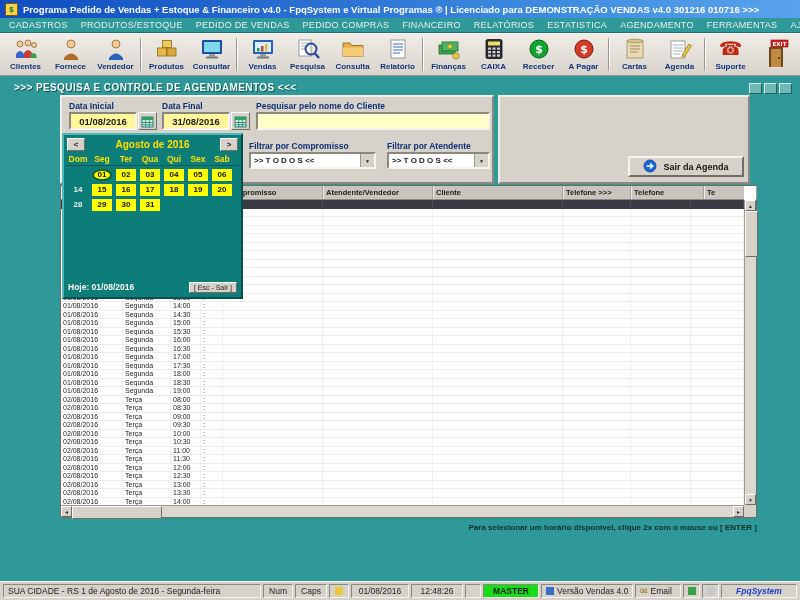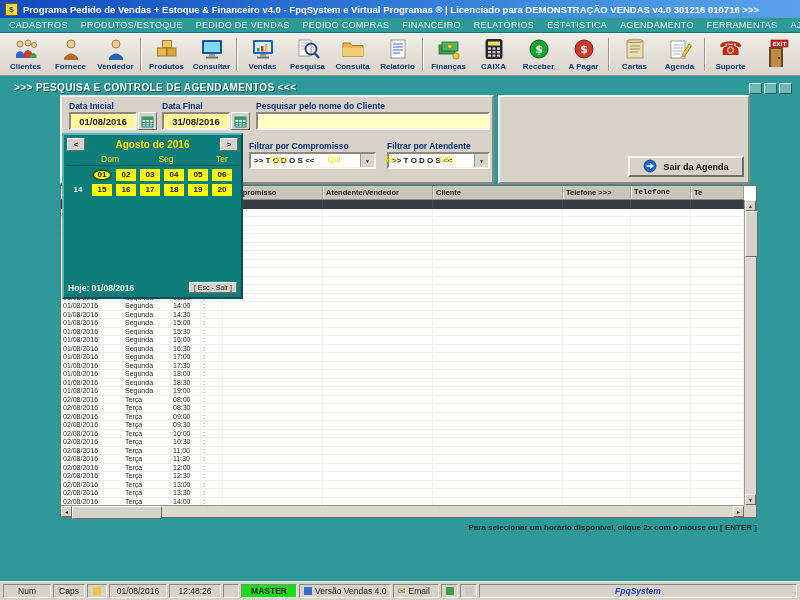--- a/index.html
+++ b/index.html
@@ -52,27 +52,27 @@
   .vthumb{width:11px;height:44px;background:#D6D2CA;border:1px solid;border-color:#fff #6F6D65 #6F6D65 #fff;}
   .hthumb{width:88px;height:11px;background:#D6D2CA;border:1px solid;border-color:#fff #6F6D65 #6F6D65 #fff;}
   .vfill,.hfill{flex:1;}
   .scorner{position:absolute;right:0;bottom:0;width:12px;height:12px;background:#D6D2CA;}
   
   #calendar{position:absolute;left:62px;top:133px;width:181px;height:166px;background:#0D7D7A;border:2px solid;border-color:#4FB9B6 #07504E #07504E #4FB9B6;box-sizing:border-box;z-index:10;padding:2px 2px 3px;display:flex;flex-direction:column;}
   .cal-head{display:flex;align-items:center;height:15px;padding:0 1px;}
   .cal-nav{width:18px;height:13px;background:#D6D2CA;border:1px solid;border-color:#fff #6F6D65 #6F6D65 #fff;font:bold 8px/11px "Liberation Sans",sans-serif;text-align:center;color:#222;padding:0;}
   .cal-title{flex:1;text-align:center;color:#FFE000;font-size:10px;font-weight:bold;}
   .cal-days{display:flex;margin-top:2px;border-bottom:1px solid #0A5A58;padding-bottom:1px;}
-  .cal-dayname{width:24px;text-align:center;color:#FFE000;font-weight:normal;font-size:8.5px;flex:0 0 auto;margin-left:32px;}
+  .cal-dayname{width:24px;text-align:center;color:#FFE000;font-weight:bold;font-size:8.5px;flex:0 0 auto;}
   .cal-week{display:flex;margin-top:3px;}
   .cal-cell{width:20px;height:12px;margin:0 2px;background:#FFFF00;color:#111;font-size:8px;font-weight:bold;text-align:center;line-height:12px;box-sizing:border-box;flex:0 0 auto;}
   .cal-cell.empty{background:transparent;}
   .cal-cell.sunday{background:transparent;color:#F2F2EE;}
   .cal-cell.selected{border-radius:50%;border:2px solid #1E5E28;line-height:8px;}
-  .cal-footer{display:flex;align-items:center;margin-top:auto;padding:0 2px 1px;}
+  .cal-footer{display:flex;align-items:flex-start;margin-top:auto;padding:0 2px 1px;}
   .cal-today{color:#F8F8F0;font-size:8.5px;font-weight:bold;}
   .cal-esc{margin-left:auto;background:#D6D2CA;border:1px solid;border-color:#fff #6F6D65 #6F6D65 #fff;font-size:7px;color:#222;padding:1px 4px;}
   
   .footnote{position:absolute;top:523px;font-size:8px;font-weight:bold;color:#0B2E2C;white-space:nowrap;}
   .footnote.right{right:43px;}
   
   .statusbar{position:absolute;left:0;top:581px;width:800px;height:19px;background:#D6D2CA;border-top:1px solid #fff;display:flex;align-items:stretch;gap:2px;padding:2px 3px;box-sizing:border-box;}
   .seg{border:1px solid;border-color:#8A887F #F7F4EE #F7F4EE #8A887F;font-size:8.5px;color:#1c1c1c;display:flex;align-items:center;gap:3px;padding:0 4px;white-space:nowrap;box-sizing:border-box;overflow:hidden;flex:0 0 auto;}
   .seg.c{justify-content:center;}
   .seg.master{background:#17DD17;font-weight:bold;justify-content:center;}
@@ -348,21 +348,21 @@
   <div id="table">
     <div class="thead">
         <div class="th" style="width: 62px;"></div>
         <div class="th" style="width: 48px;"></div>
         <div class="th" style="width: 30px;"></div>
         <div class="th" style="width: 22px;"></div>
         <div class="th" style="width: 100px;">Compromisso</div>
         <div class="th" style="width: 110px;">Atendente/Vendedor</div>
         <div class="th" style="width: 130px;">Cliente</div>
         <div class="th" style="width: 68px;">Telefone &gt;&gt;&gt;</div>
-        <div class="th" style="width: 60px; font-family: Liberation Mono, monospace;">Telefone</div>
+        <div class="th" style="width: 73px;">Telefone</div>
         <div class="th" style="width: 53px;">Te</div>
       </div>
     <div class="tbody">
         <div class="trow selected">
           <div class="td" style="width: 62px;">01/08/2016</div>
           <div class="td" style="width: 48px;">Segunda</div>
           <div class="td" style="width: 30px;">08:00</div>
           <div class="td" style="width: 22px;">:</div>
           <div class="td" style="width: 100px;"></div>
           <div class="td" style="width: 110px;"></div>
@@ -834,31 +834,41 @@
         </div>
         <div class="cal-week">
           <div class="cal-cell sunday">14</div>
           <div class="cal-cell">15</div>
           <div class="cal-cell">16</div>
           <div class="cal-cell">17</div>
           <div class="cal-cell">18</div>
           <div class="cal-cell">19</div>
           <div class="cal-cell">20</div>
         </div>
+        <div class="cal-week">
+          <div class="cal-cell sunday">28</div>
+          <div class="cal-cell">29</div>
+          <div class="cal-cell">30</div>
+          <div class="cal-cell">31</div>
+          <div class="cal-cell empty"></div>
+          <div class="cal-cell empty"></div>
+          <div class="cal-cell empty"></div>
+        </div>
       </div>
     <div class="cal-footer">
       <span class="cal-today">Hoje: 01/08/2016</span>
       <button class="cal-esc">[ Esc - Sair ]</button>
     </div>
   </div>
 
   <div class="footnote right">Para selecionar um horário disponível, clique 2x com o mouse ou [ ENTER ]</div>
 
   <div class="statusbar">
-    <div class="seg c" style="width:48px;">Num</div>
+    <div class="seg" style="width:258px;">SUA CIDADE - RS  1 de Agosto de 2016 - Segunda-feira</div>
+    <div class="seg c" style="width:30px;">Num</div>
     <div class="seg c" style="width:32px;">Caps</div>
     <div class="seg c" style="width:20px;">
         <span class="sico" style="background:#E8C83C;"></span>
       </div>
     <div class="seg c" style="width:58px;">01/08/2016</div>
     <div class="seg c" style="width:52px;">12:48:26</div>
     <div class="seg" style="width:16px;"></div>
     <div class="seg master" style="width:56px;">MASTER</div>
     <div class="seg" style="width:92px;">
         <span class="sico" style="background:#3A6ACA;"></span>

